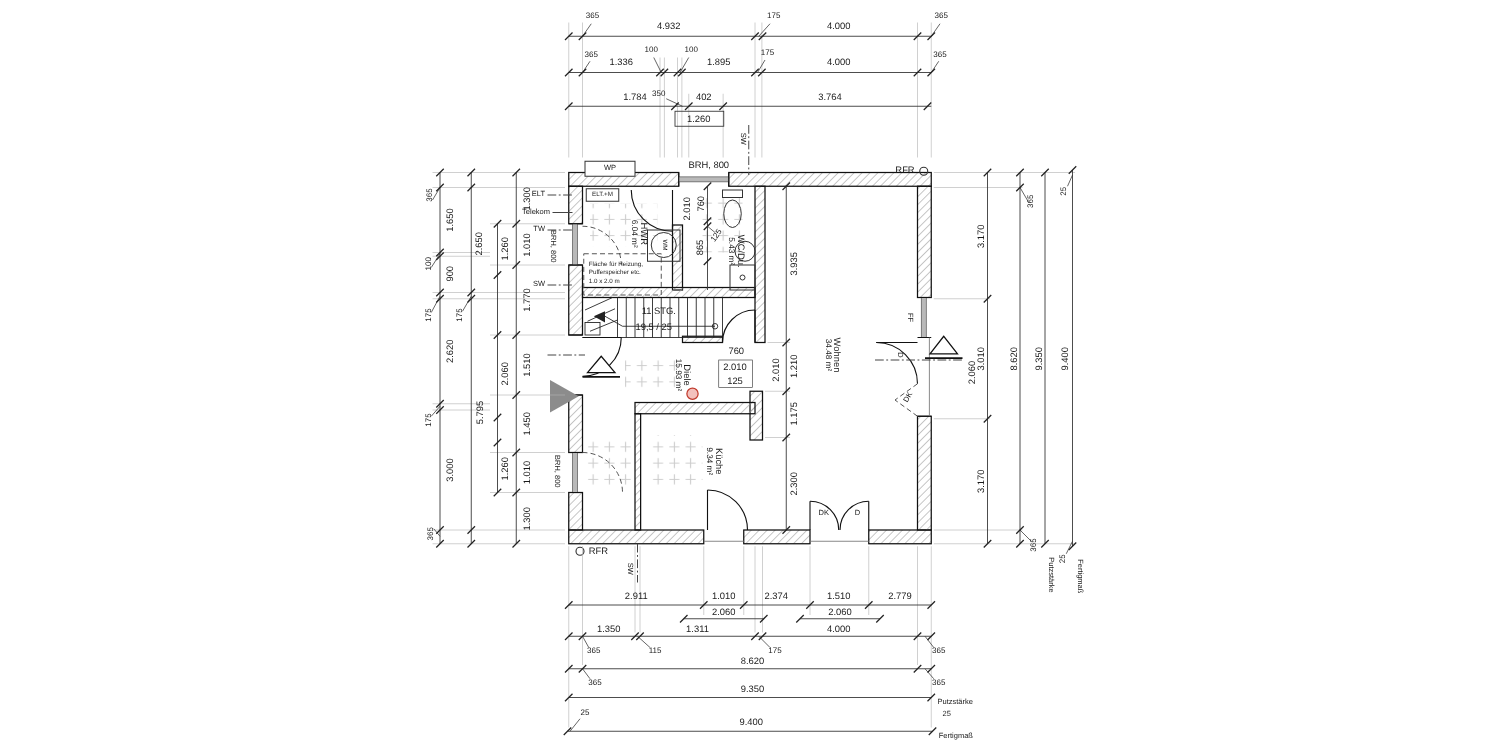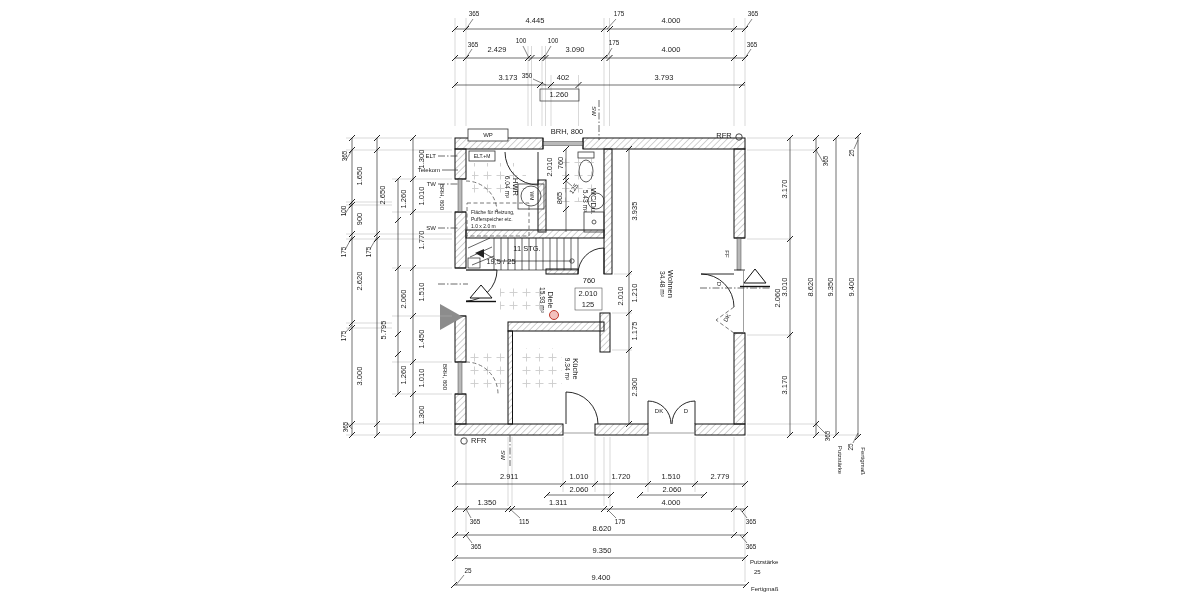--- a/index.html
+++ b/index.html
@@ -378,36 +378,36 @@
         <use href="#tk" x="566" y="209"></use>
   <use href="#tk" x="629" y="149"></use>
         <use href="#tk" x="629" y="274"></use>
         <use href="#tk" x="629" y="313"></use>
         <use href="#tk" x="629" y="350"></use>
         <use href="#tk" x="629" y="424"></use>
 </g>
 </svg>
 
 <div class="lbl ds" style="left:474px;top:14px">365</div>
-<div class="lbl d" style="left:535px;top:21px">4.445</div>
+<div class="lbl d" style="left:535px;top:21px">4.932</div>
 <div class="lbl ds" style="left:619px;top:14px">175</div>
 <div class="lbl d" style="left:671px;top:21px">4.000</div>
 <div class="lbl ds" style="left:753px;top:14px">365</div>
 <div class="lbl ds" style="left:473px;top:45px">365</div>
-<div class="lbl d" style="left:497px;top:50px">2.429</div>
+<div class="lbl d" style="left:497px;top:50px">1.336</div>
 <div class="lbl ds" style="left:521px;top:41px">100</div>
 <div class="lbl ds" style="left:553px;top:41px">100</div>
-<div class="lbl d" style="left:575px;top:50px">3.090</div>
+<div class="lbl d" style="left:575px;top:50px">1.895</div>
 <div class="lbl ds" style="left:614px;top:43px">175</div>
 <div class="lbl d" style="left:671px;top:50px">4.000</div>
 <div class="lbl ds" style="left:752px;top:45px">365</div>
-<div class="lbl d" style="left:508px;top:78px">3.173</div>
+<div class="lbl d" style="left:508px;top:78px">1.784</div>
 <div class="lbl ds" style="left:527px;top:76px">350</div>
 <div class="lbl d" style="left:563px;top:78px">402</div>
-<div class="lbl d" style="left:664px;top:78px">3.793</div>
+<div class="lbl d" style="left:664px;top:78px">3.764</div>
 <div class="lbl d" style="left:559px;top:95px">1.260</div>
 
 <div class="lbl ds v" style="left:345px;top:156px">365</div>
 <div class="lbl d v" style="left:360px;top:176px">1.650</div>
 <div class="lbl ds v" style="left:344px;top:211px">100</div>
 <div class="lbl d v" style="left:360px;top:219px">900</div>
 <div class="lbl ds v" style="left:344px;top:252px">175</div>
 <div class="lbl d v" style="left:360px;top:281px">2.620</div>
 <div class="lbl ds v" style="left:344px;top:336px">175</div>
 <div class="lbl d v" style="left:360px;top:376px">3.000</div>
@@ -435,21 +435,21 @@
 <div class="lbl ds v" style="left:828px;top:436px">365</div>
 <div class="lbl d v" style="left:831px;top:287px">9.350</div>
 <div class="lbl d v" style="left:852px;top:287px">9.400</div>
 <div class="lbl ds v" style="left:852px;top:153px">25</div>
 <div class="lbl ds v" style="left:851px;top:447px">25</div>
 <div class="lbl t vd" style="left:840px;top:460px">Putzstärke</div>
 <div class="lbl t vd" style="left:863px;top:461px">Fertigmaß</div>
 
 <div class="lbl d" style="left:509px;top:477px">2.911</div>
 <div class="lbl d" style="left:579px;top:477px">1.010</div>
-<div class="lbl d" style="left:621px;top:477px">1.720</div>
+<div class="lbl d" style="left:621px;top:477px">2.374</div>
 <div class="lbl d" style="left:671px;top:477px">1.510</div>
 <div class="lbl d" style="left:720px;top:477px">2.779</div>
 <div class="lbl d" style="left:579px;top:490px">2.060</div>
 <div class="lbl d" style="left:672px;top:490px">2.060</div>
 <div class="lbl d" style="left:487px;top:503px">1.350</div>
 <div class="lbl d" style="left:558px;top:503px">1.311</div>
 <div class="lbl d" style="left:671px;top:503px">4.000</div>
 <div class="lbl ds" style="left:475px;top:522px">365</div>
 <div class="lbl ds" style="left:524px;top:522px">115</div>
 <div class="lbl ds" style="left:620px;top:522px">175</div>
@@ -492,21 +492,21 @@
 <div class="lbl room vd" style="left:571px;top:369px">
   <div class="rn">Küche</div>
   <div class="ra2">9.34 m²</div>
 </div>
 <div class="lbl room vd" style="left:666px;top:284px">
   <div class="rn">Wohnen</div>
   <div class="ra2">34.48 m²</div>
 </div>
 
 <div class="lbl d" style="left:527px;top:249px">11 STG.</div>
-<div class="lbl d" style="left:501px;top:262px">19,5 / 25</div>
+<div class="lbl d" style="left:523px;top:262px">19,5 / 25</div>
 
 <div class="lbl t" style="left:488px;top:135px">WP</div>
 <div class="lbl d" style="left:567px;top:132px">BRH, 800</div>
 <div class="lbl d" style="left:724px;top:136px">RFR</div>
 <div class="lbl d la" style="left:471px;top:441px">RFR</div>
 <div class="lbl t vd" style="left:442px;top:197px">BRH, 800</div>
 <div class="lbl t vd" style="left:445px;top:377px">BRH, 800</div>
 <div class="lbl t ra" style="left:436px;top:156px">ELT</div>
 <div class="lbl t ra" style="left:440px;top:170px">Telekom</div>
 <div class="lbl t ra" style="left:436px;top:184px">TW</div>

